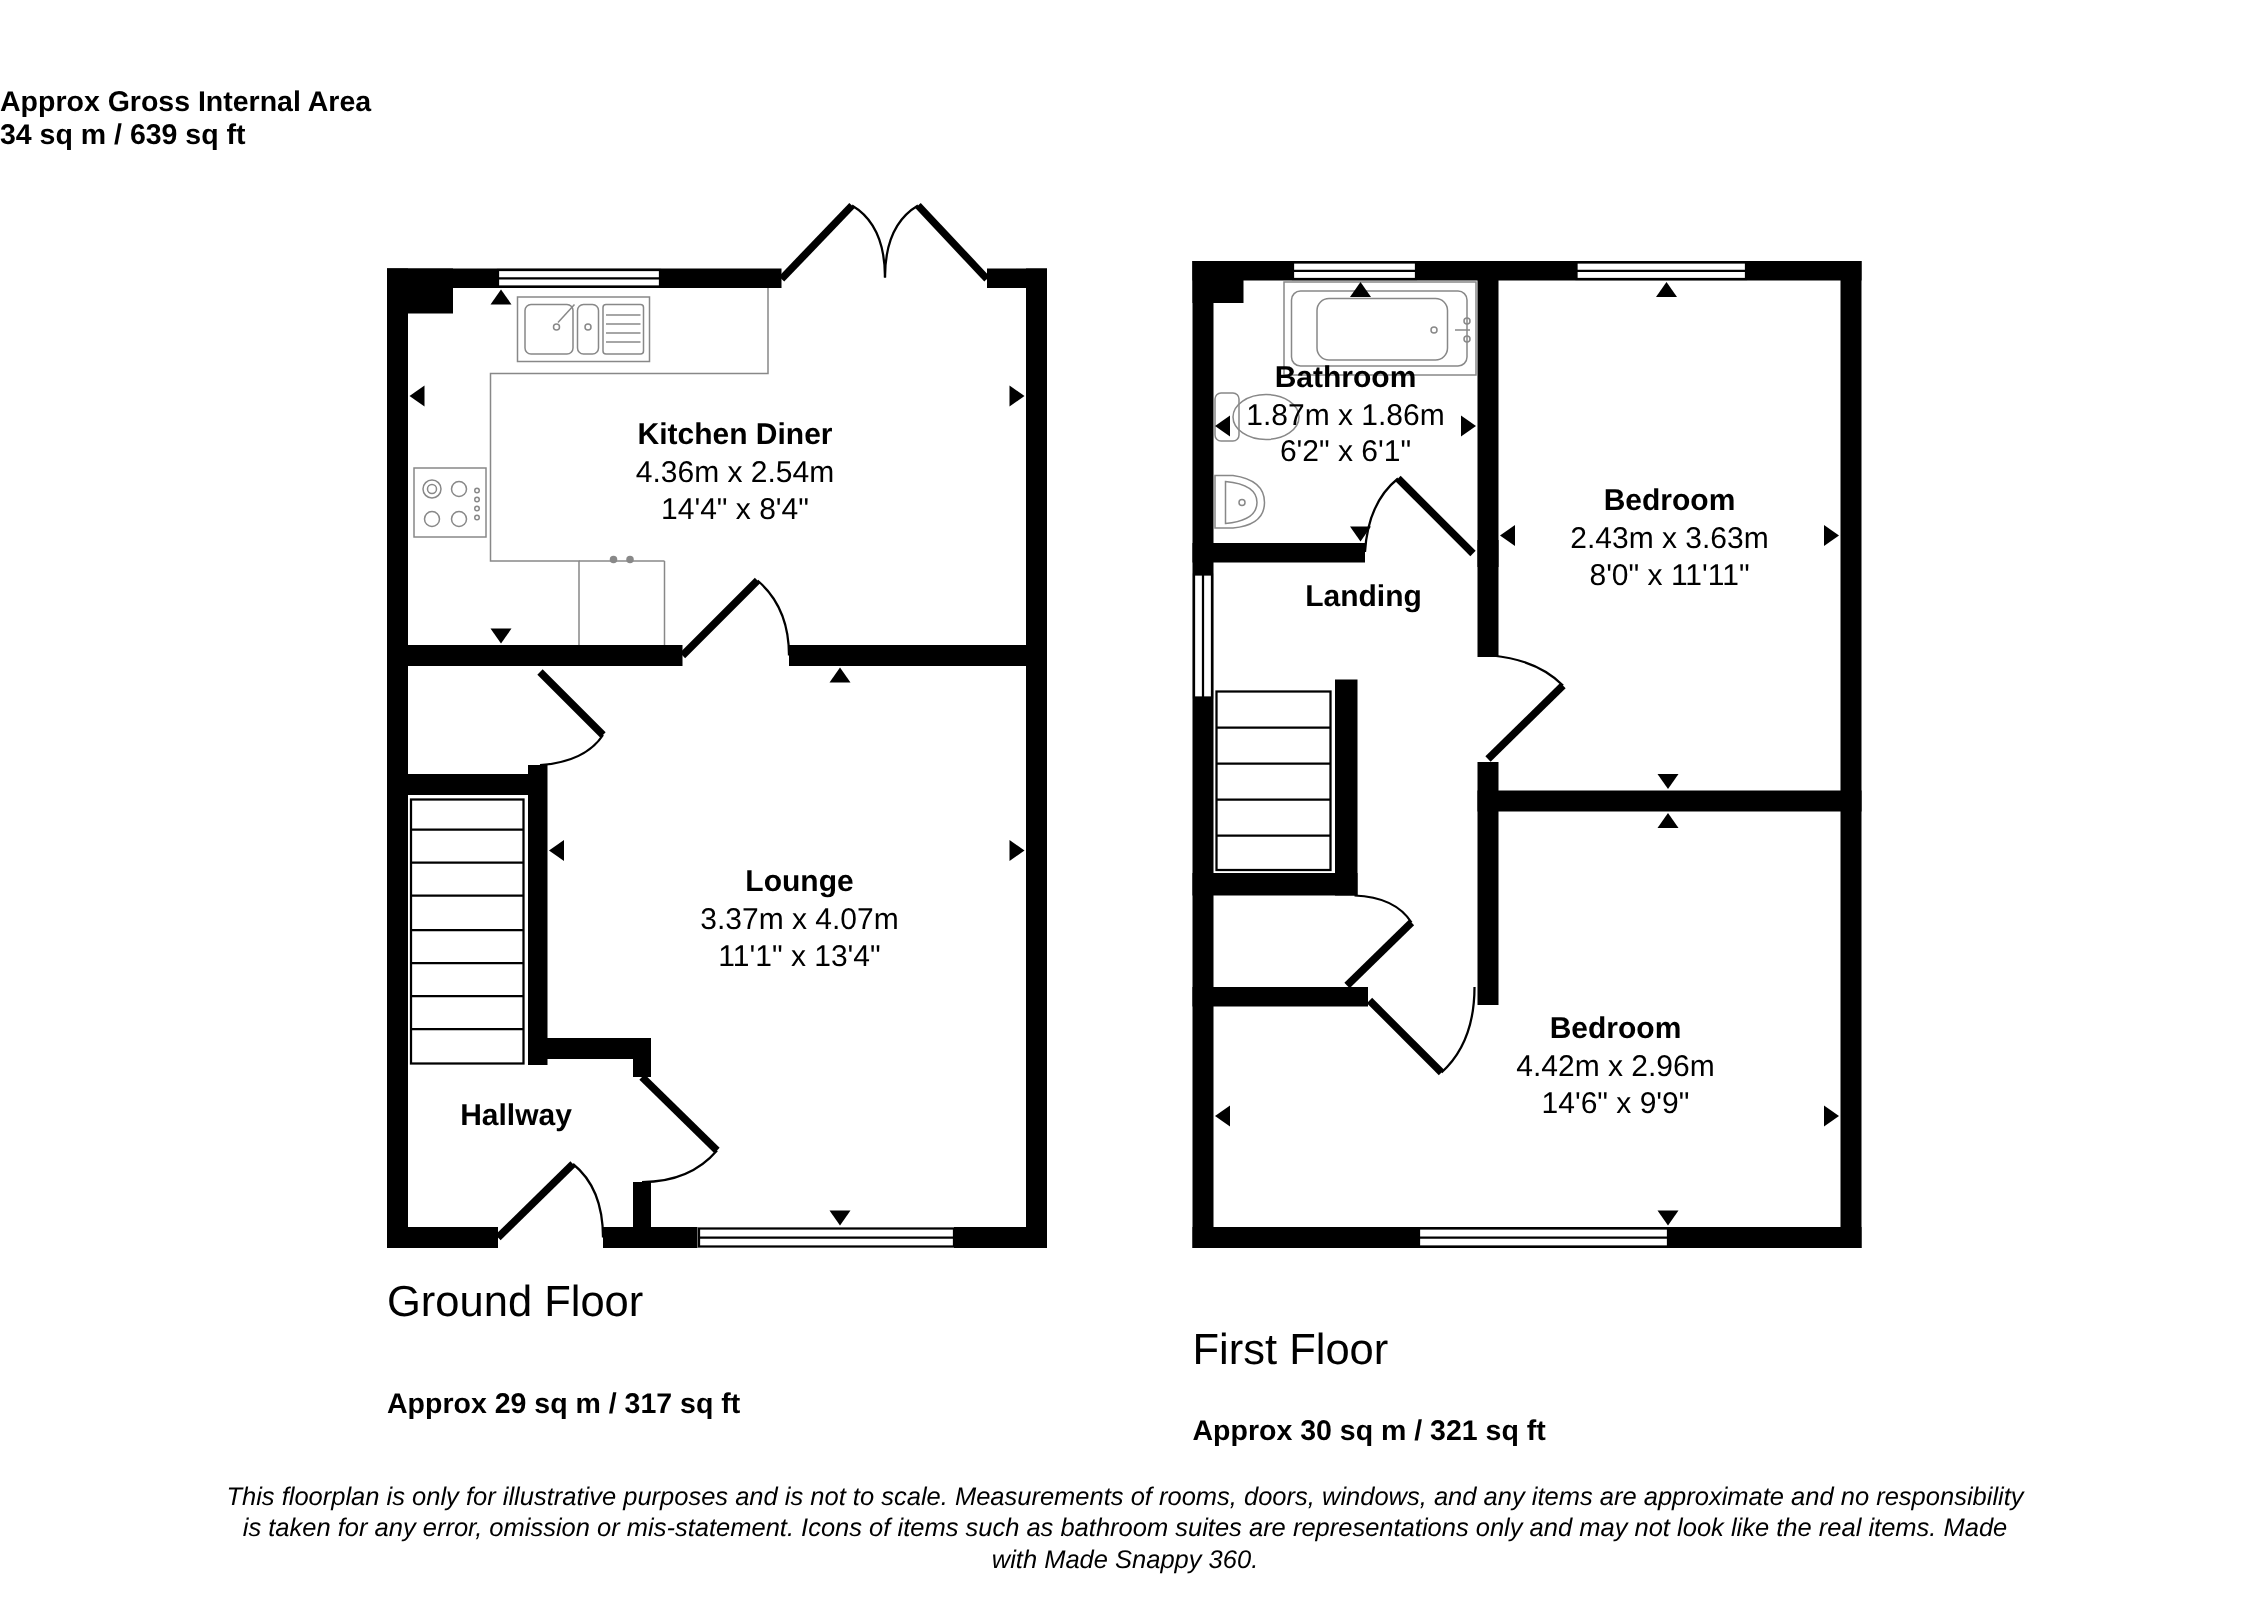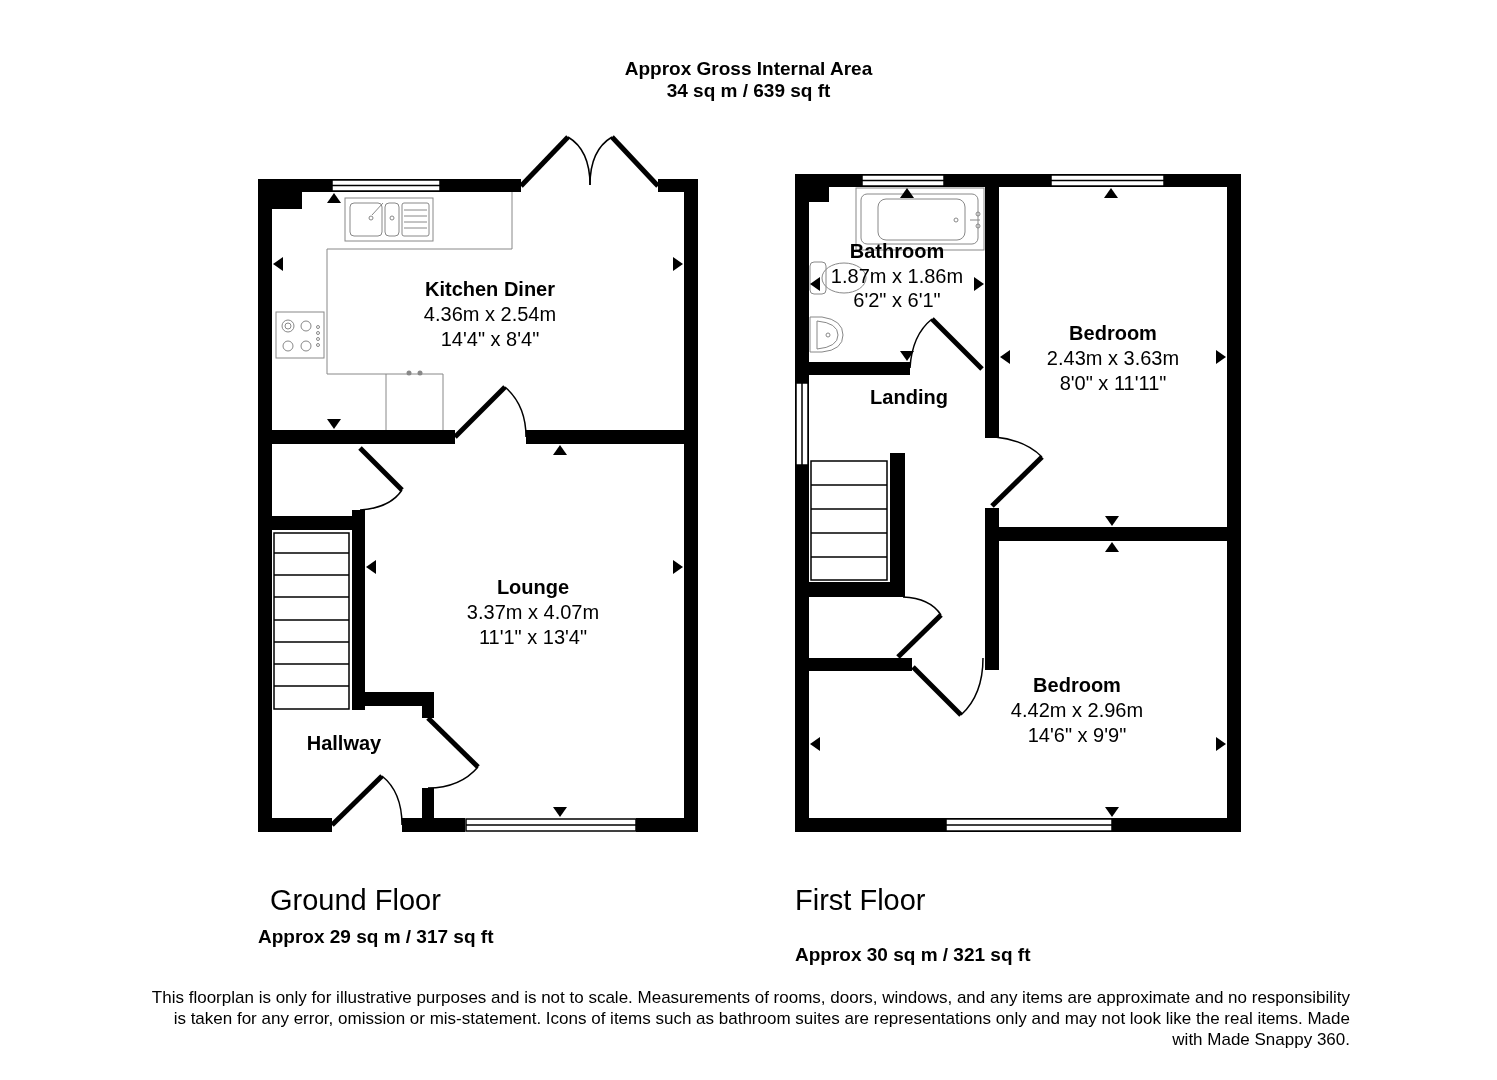--- a/index.html
+++ b/index.html
@@ -1,23 +1,23 @@
 <!DOCTYPE html>
 <html><head>
 <meta charset="utf-8">
 <style>
   html, body { margin:0; padding:0; background:#ffffff; }
   body { width:1497px; height:1080px; position:relative; overflow:hidden; font-family:"Liberation Sans", sans-serif; color:#000; }
-  .title { position:absolute; left:0; width:1497px; top:58px; text-align:center; font-weight:bold; font-size:19px; line-height:22px; }
+  .title { position:absolute; left:0; width:1497px; top:58px; text-align:left; font-weight:bold; font-size:19px; line-height:22px; }
   svg.plan { position:absolute; left:0; top:0; }
   .room-name { font-family:"Liberation Sans", sans-serif; font-weight:bold; font-size:20px; }
   .room-dim { font-family:"Liberation Sans", sans-serif; font-size:20px; }
   .floor-label { position:absolute; font-size:29px; }
   .floor-area { position:absolute; font-size:19px; font-weight:bold; }
-  .disclaimer { position:absolute; left:150px; width:1200px; top:987px; text-align:right; font-size:17px; line-height:21px; }
+  .disclaimer { position:absolute; left:150px; width:1200px; top:987px; text-align:center; font-size:17px; line-height:21px;font-style:italic; }
 </style>
 </head>
 <body>
 
 <div class="title">
   <div>Approx Gross Internal Area</div>
   <div>34 sq m / 639 sq ft</div>
 </div>
 
 <svg class="plan" width="1497" height="1080" viewBox="0 0 1497 1080">
@@ -261,18 +261,18 @@
     <text class="room-dim" x="1113" y="390" text-anchor="middle">8'0" x 11'11"</text>
 
     <text class="room-name" x="909" y="404" text-anchor="middle">Landing</text>
 
     <text class="room-name" x="1077" y="692" text-anchor="middle">Bedroom</text>
     <text class="room-dim" x="1077" y="717" text-anchor="middle">4.42m x 2.96m</text>
     <text class="room-dim" x="1077" y="742" text-anchor="middle">14'6" x 9'9"</text>
   </g>
 </svg>
 
-<div class="floor-label" style="left:258px; top:884px;margin-left:12px;">Ground Floor</div>
+<div class="floor-label" style="left:258px; top:852px;">Ground Floor</div>
 <div class="floor-area" style="left:258px; top:926px;text-align:center;">Approx 29 sq m / 317 sq ft</div>
 <div class="floor-label" style="left:795px; top:884px;">First Floor</div>
 <div class="floor-area" style="left:795px; top:944px;">Approx 30 sq m / 321 sq ft</div>
 
 <div class="disclaimer">This floorplan is only for illustrative purposes and is not to scale. Measurements of rooms, doors, windows, and any items are approximate and no responsibility is taken for any error, omission or mis-statement. Icons of items such as bathroom suites are representations only and may not look like the real items. Made with Made Snappy 360.</div>
 
 </body></html>

